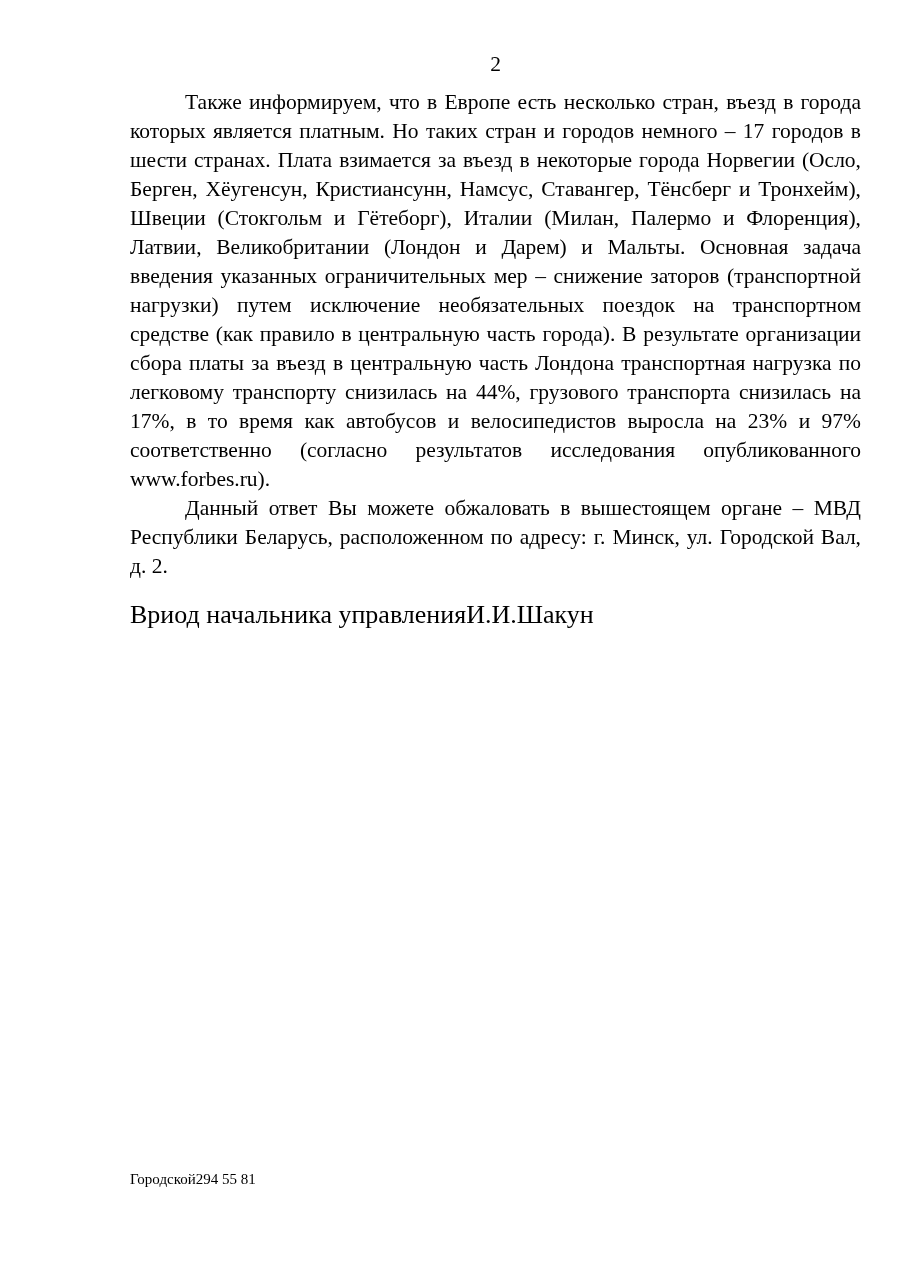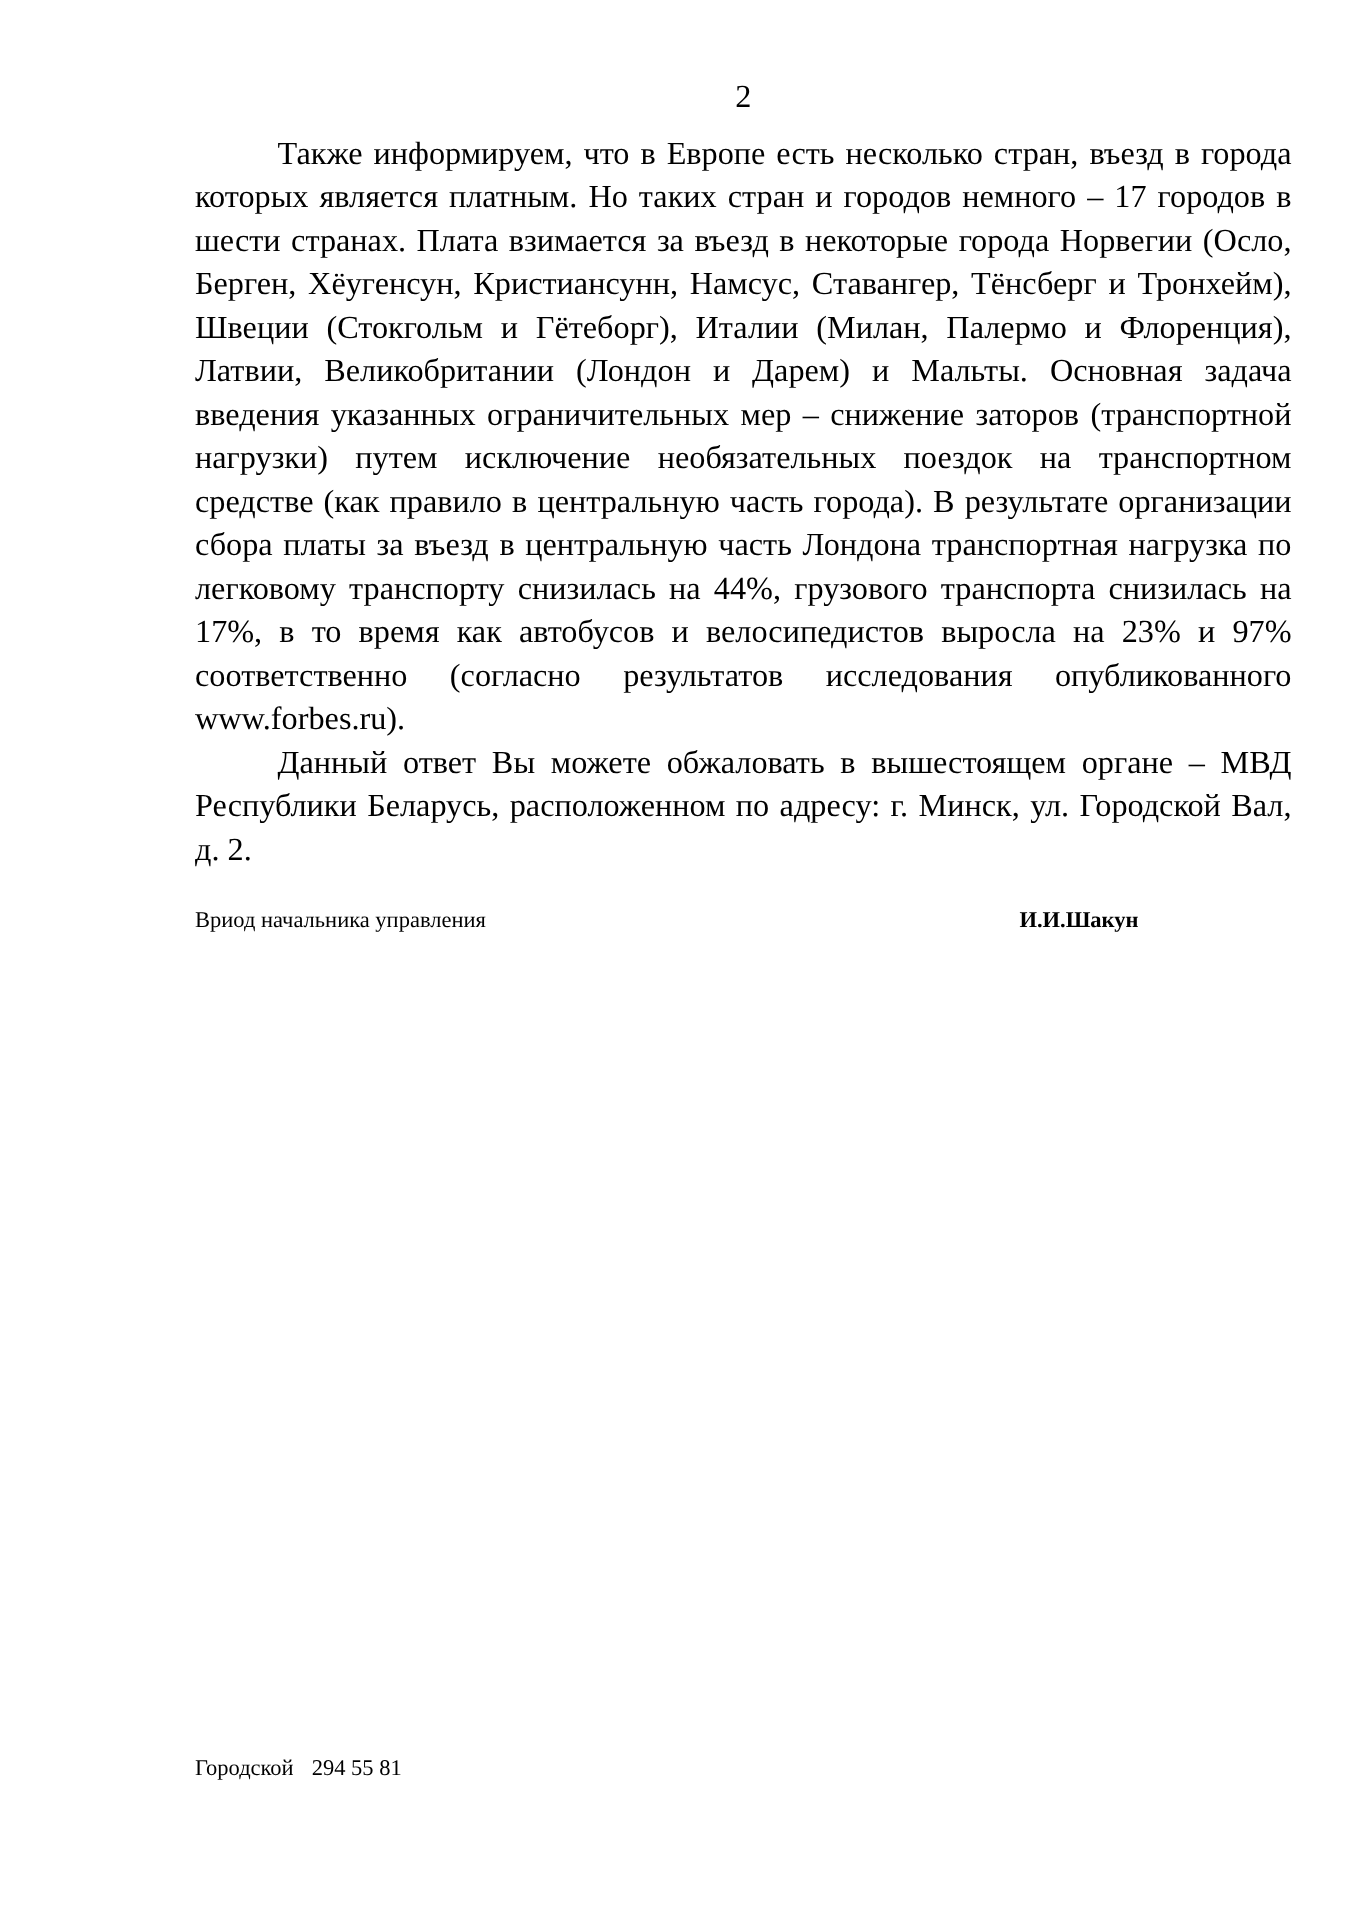--- a/index.html
+++ b/index.html
@@ -32,38 +32,37 @@
     margin: 0;
     text-align: justify;
     text-align-last: left;
     text-indent: 55px;
   }
   .signature-row {
     position: absolute;
     left: 130px;
     top: 600px;
     width: 731px;
-    font-size: 15px;
+    font-size: 26px;
     line-height: 29px;
     display: flex;
-    justify-content: space-between;
+    justify-content: flex-start;
   }
   .signature-name {
     margin-right: 102px;
-    font-weight: bold;
   }
   .footer {
     position: absolute;
     left: 130px;
     top: 1170px;
     font-size: 15px;
     line-height: 18px;
   }
   .footer .phone {
-    margin-left: 12px;
+    margin-left: 0;
   }
 </style>
 </head>
 <body>
 
 <div class="page">
 
   <div class="content">
     <div class="page-number">2</div>
 

